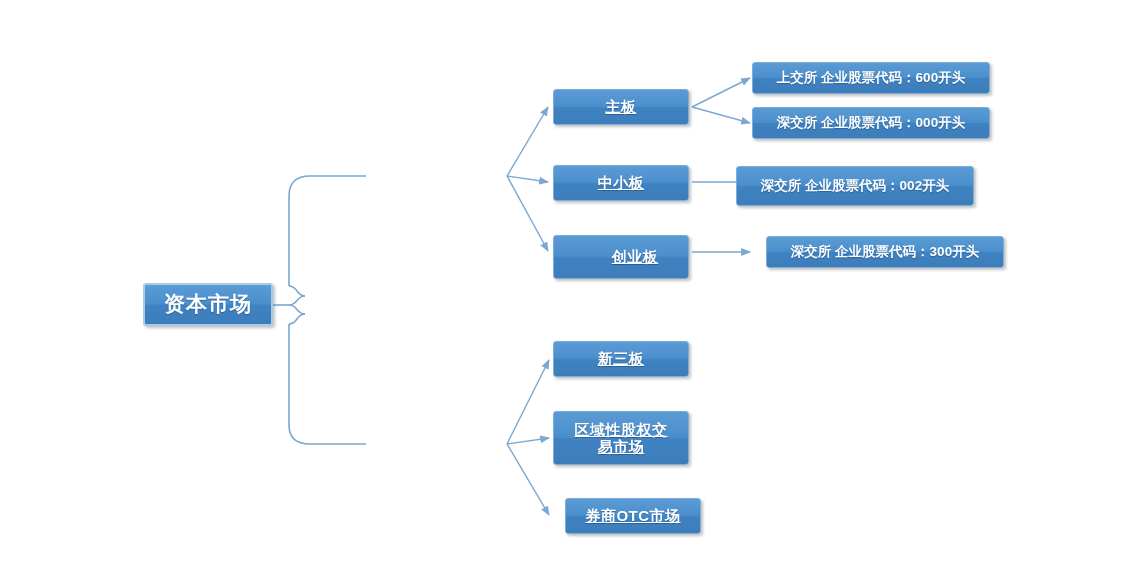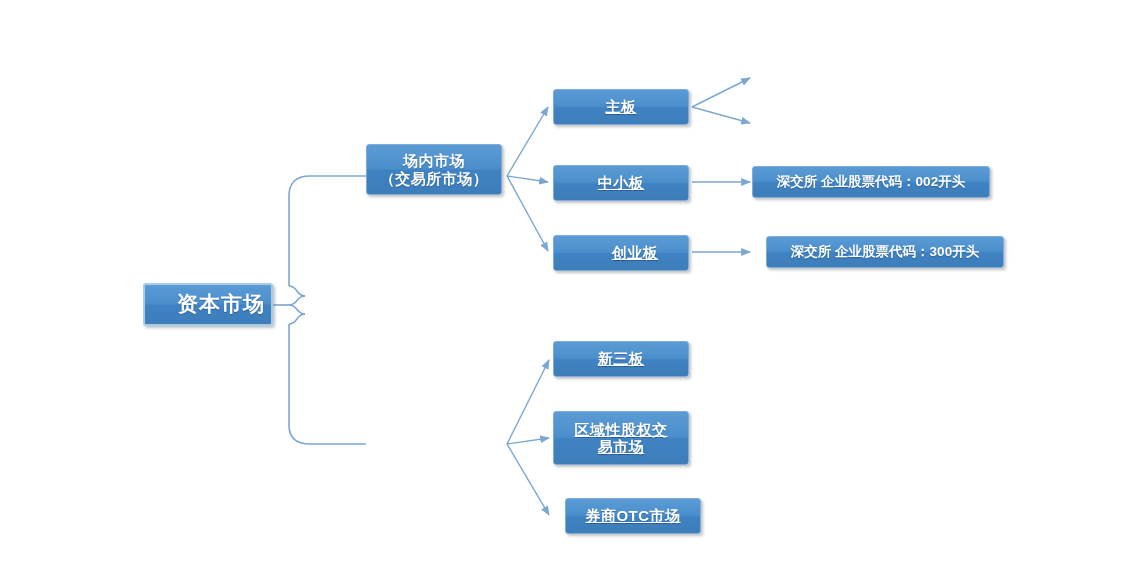--- a/index.html
+++ b/index.html
@@ -42,21 +42,20 @@
     border-radius: 3px;
     box-shadow: 2px 2px 3px rgba(120,120,120,0.45);
     text-shadow: 0 1px 1px rgba(25,60,100,0.45);
     line-height: 1.15;
   }
   .node.root {
     font-size: 21px;
     letter-spacing: 1px;
     border-width: 2px;
     border-color: #a8cbe8;
-    justify-content: flex-end;
   }
   .node.level2 {
     font-size: 15px;
   }
   .node.level3 {
     font-size: 15px;
     text-decoration: underline;
   }
   .node.leaf {
     font-size: 13.5px;
@@ -118,54 +117,56 @@
       <path d="M 507 444 L 549 360" marker-end="url(#arrow)"></path>
       <path d="M 507 444 L 549 438" marker-end="url(#arrow)"></path>
       <path d="M 507 444 L 549 515" marker-end="url(#arrow)"></path>
     </g>
   </svg>
 
   <div class="node root" style="left:143px; top:283px; width:130px; height:43px;">
     <span class="label">资本市场</span>
   </div>
 
-  <div class="node level2" style="left:366px; top:144px; width:136px; height:51px;">
-    <span class="label">场内市场
-（交易所市场）</span>
-  </div>
 
 
   <div class="node level3" style="left:553px; top:89px; width:136px; height:36px;">
     <span class="label">主板</span>
   </div>
 
   <div class="node level3" style="left:553px; top:165px; width:136px; height:36px;">
     <span class="label">中小板</span>
   </div>
 
-  <div class="node level3" style="left:553px; top:235px; width:136px; height:36px;padding-left:28px;">
+  <div class="node level3" style="left:553px; top:235px; width:136px; height:44px;padding-left:28px;">
     <span class="label">创业板</span>
   </div>
 
   <div class="node level3" style="left:553px; top:341px; width:136px; height:36px;justify-content:center;">
     <span class="label">新三板</span>
   </div>
 
   <div class="node level3" style="left:553px; top:411px; width:136px; height:54px;text-align:center;">
     <span class="label">区域性股权交
 易市场</span>
   </div>
 
   <div class="node level3" style="left:553px; top:498px; width:136px; height:36px;margin-left:12px;">
     <span class="label">券商OTC市场</span>
   </div>
 
+  <div class="node leaf" style="left:752px; top:62px; width:238px; height:32px;">
+    <span class="label">上交所 企业股票代码：600开头</span>
+  </div>
 
+  <div class="node leaf" style="left:752px; top:107px; width:238px; height:32px;">
+    <span class="label">深交所 企业股票代码：000开头</span>
+  </div>
 
-  <div class="node leaf" style="left:752px; top:166px; width:238px; height:32px;">
+  <div class="node leaf" style="left:736px; top:166px; width:238px; height:40px;">
     <span class="label">深交所 企业股票代码：002开头</span>
   </div>
 
   <div class="node leaf" style="left:752px; top:236px; width:238px; height:32px;margin-left:14px;">
     <span class="label">深交所 企业股票代码：300开头</span>
   </div>
 
 </div>
 
 </body></html>

